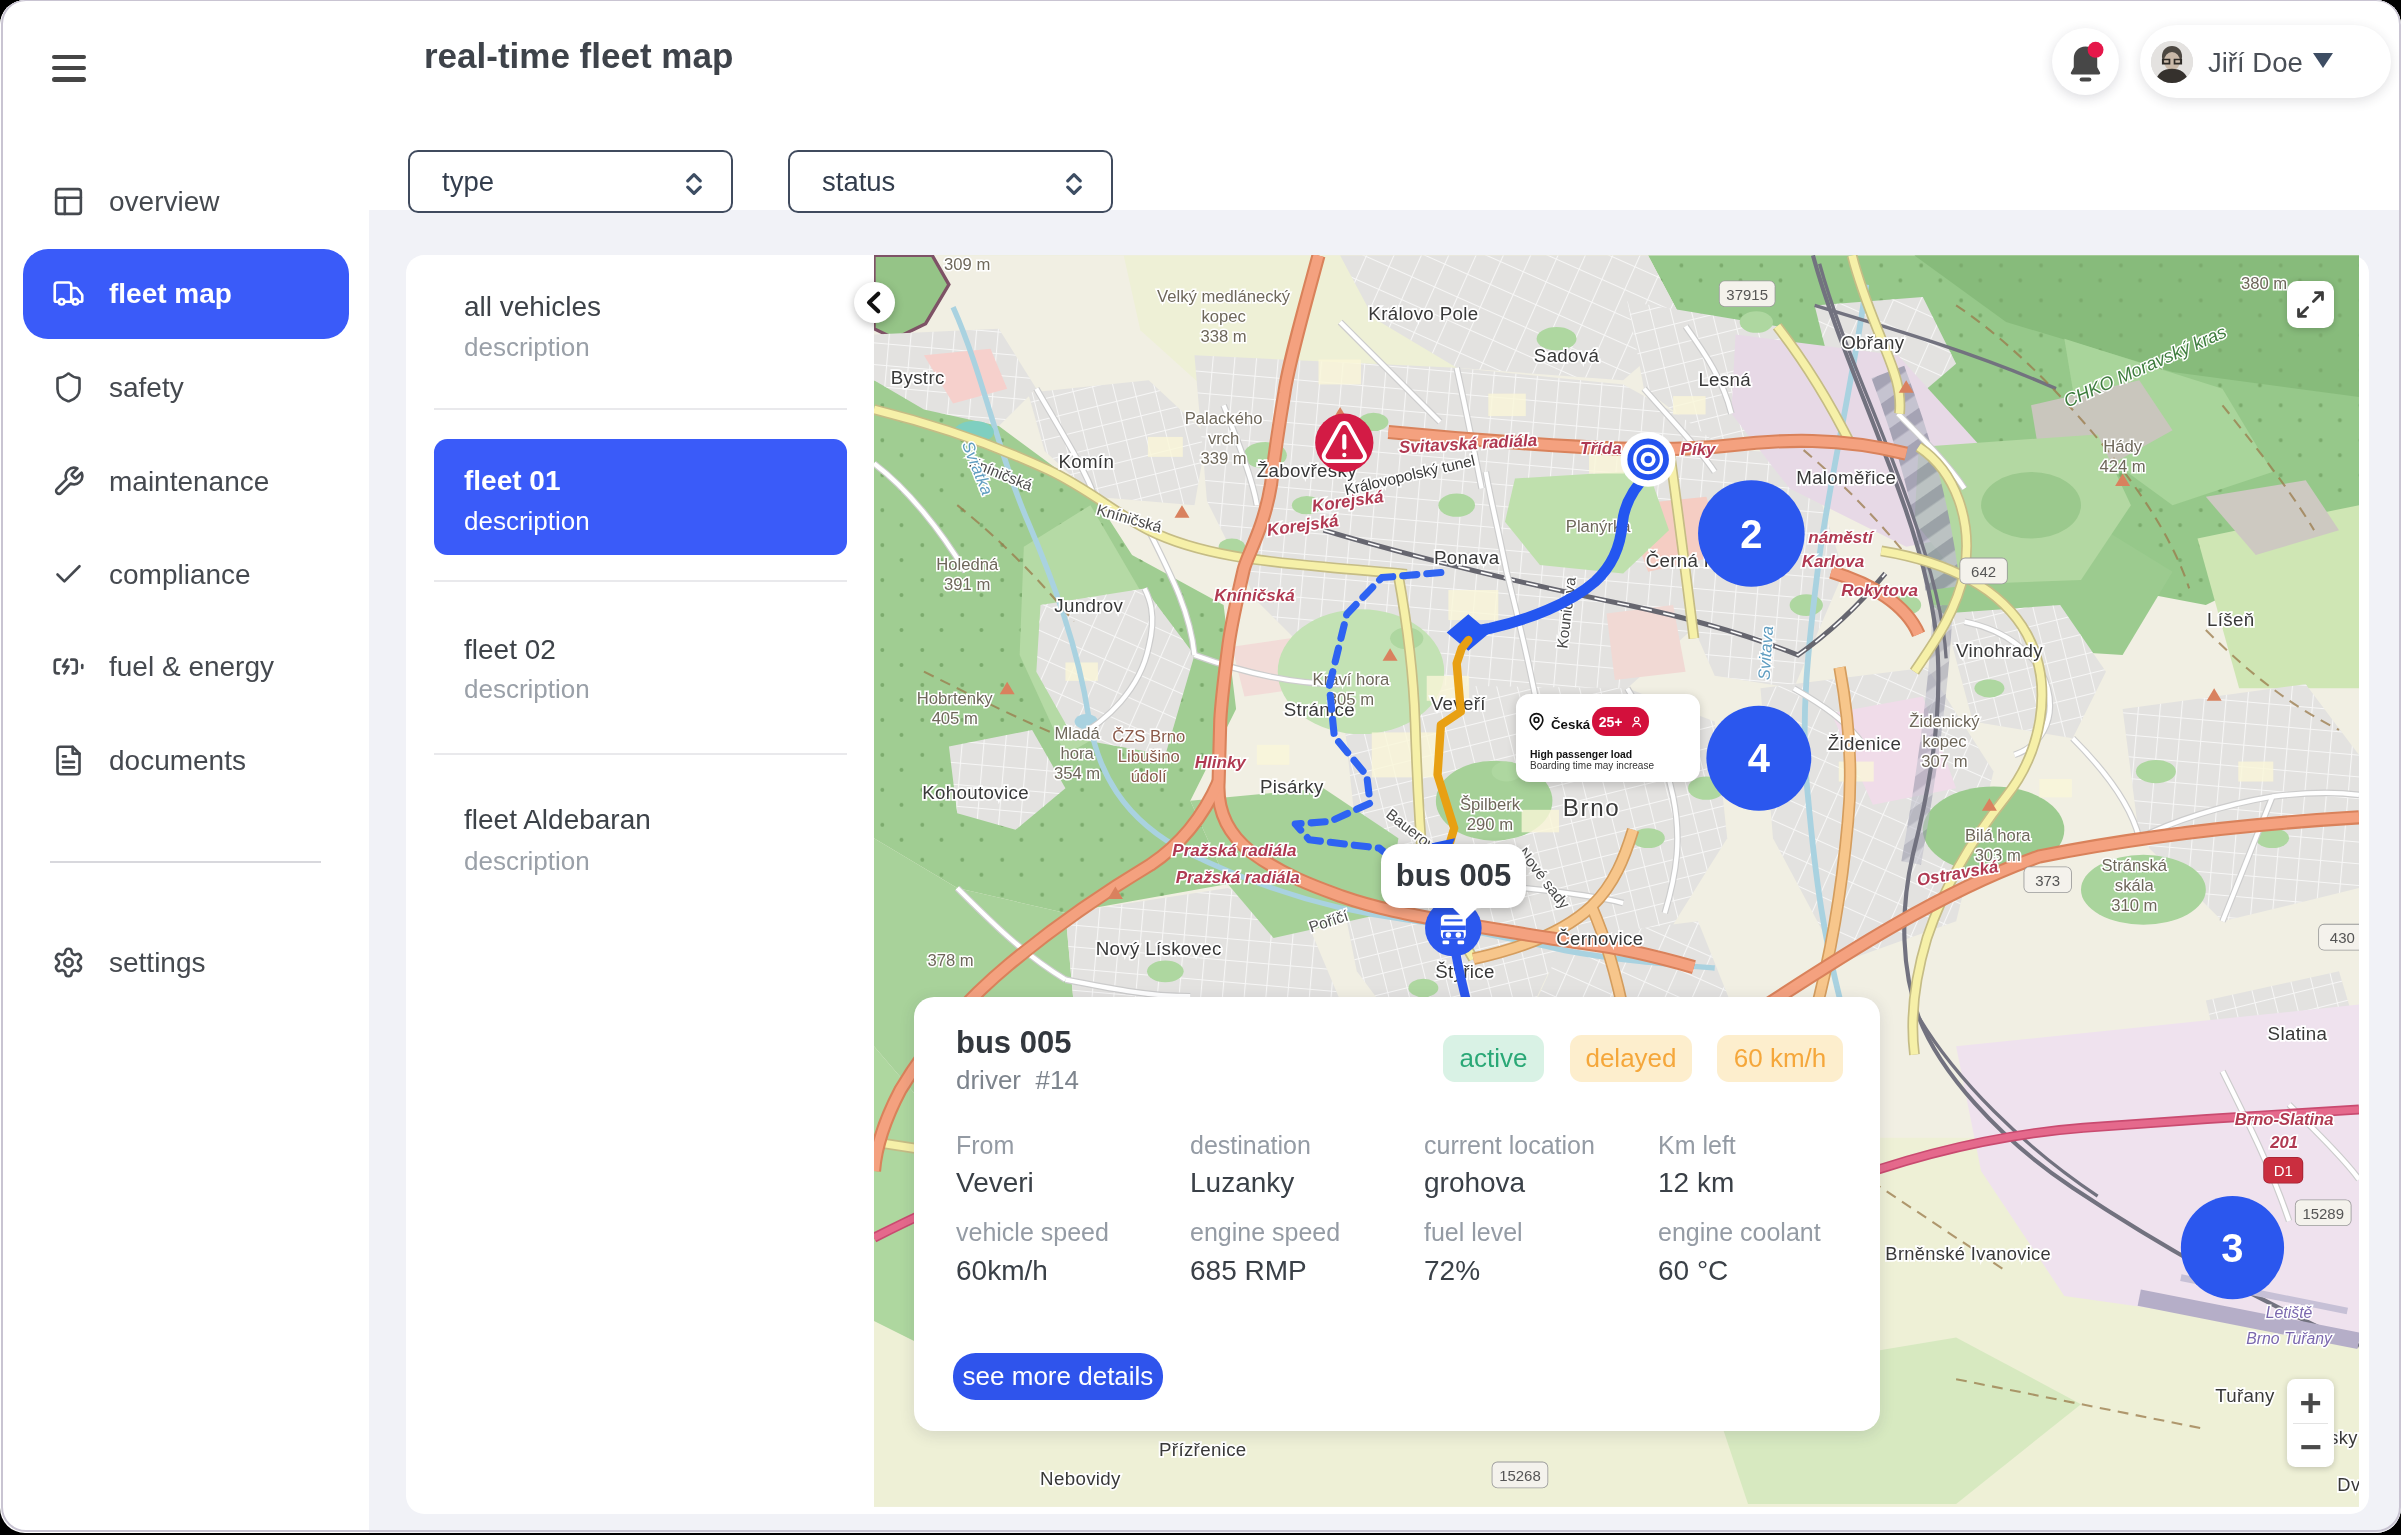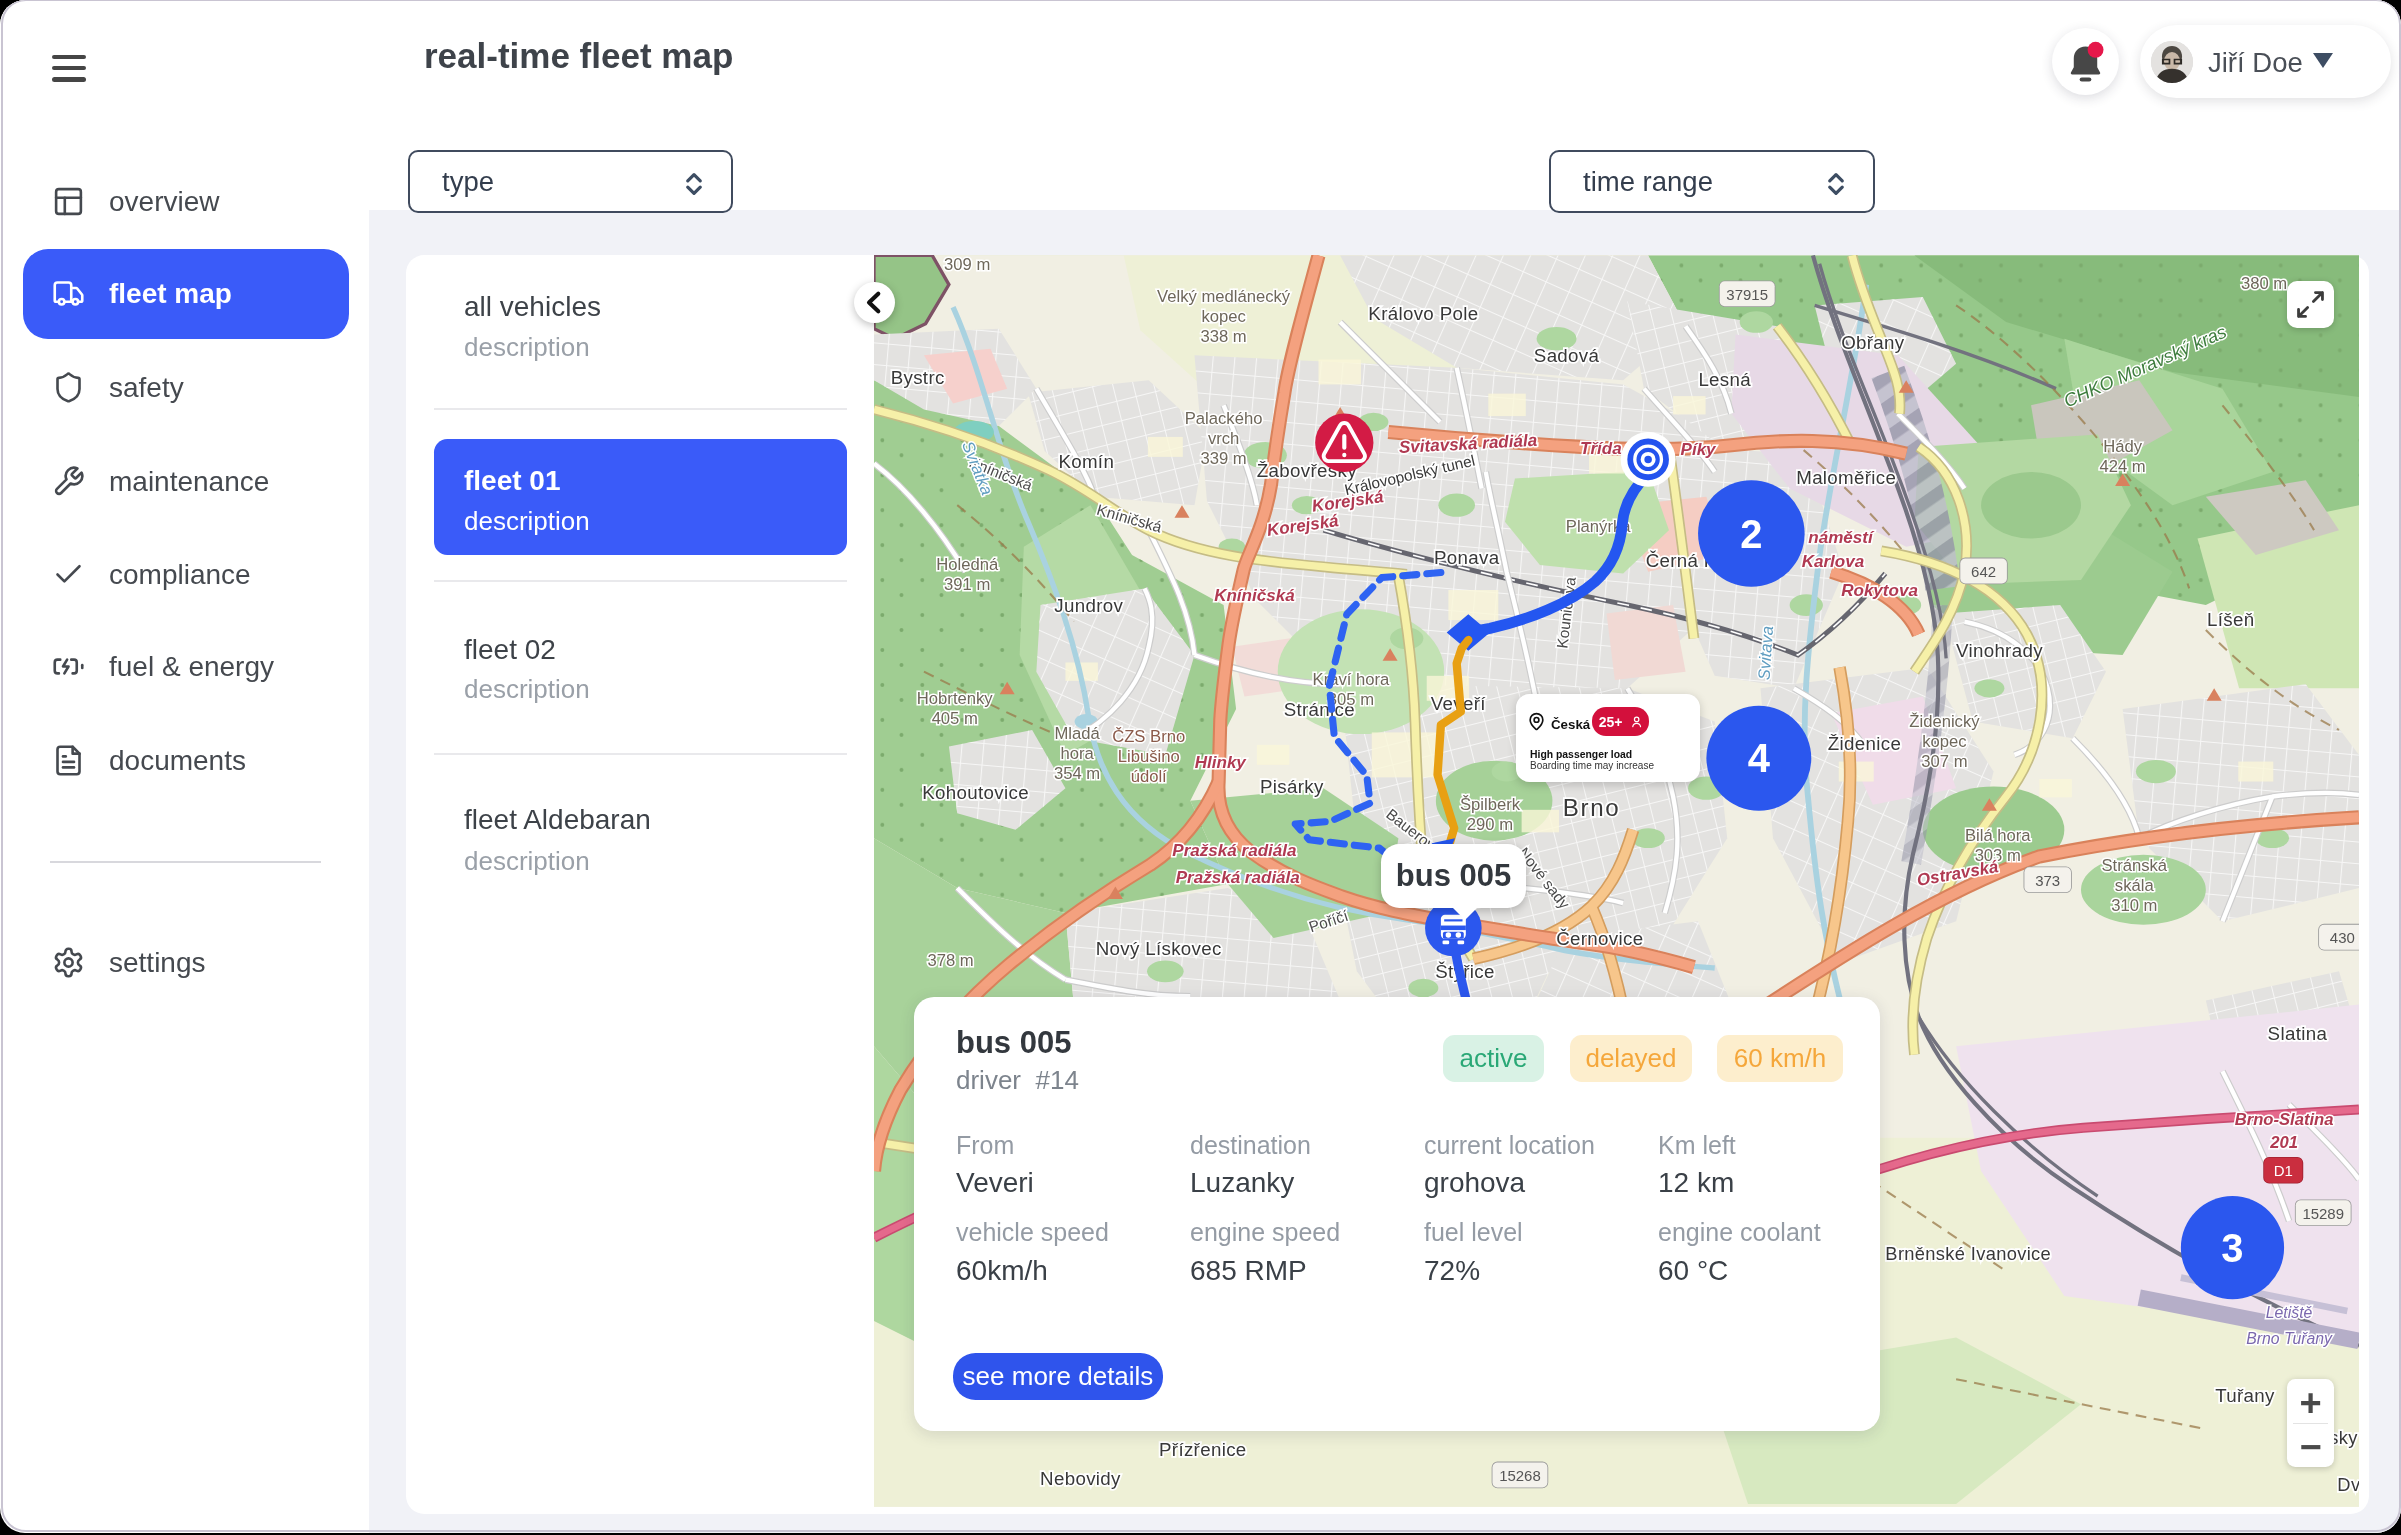--- a/index.html
+++ b/index.html
@@ -167,22 +167,22 @@
 
   <div class="content"></div>
 
   <div class="filter" style="left:408px;width:325px">
       <span>type</span>
     <svg width="30" height="30" viewBox="0 0 24 24" fill="none" stroke="#3d4d63" stroke-width="2.6" stroke-linecap="round" stroke-linejoin="round">
         <path d="m7 9.5 5-5 5 5"></path>
         <path d="m7 14.5 5 5 5-5"></path>
       </svg>
   </div>
-  <div class="filter" style="left:1549px;width:326px">
-      <span>time range</span>
+  <div class="filter" style="left:788px;width:325px">
+      <span>status</span>
     <svg width="30" height="30" viewBox="0 0 24 24" fill="none" stroke="#3d4d63" stroke-width="2.6" stroke-linecap="round" stroke-linejoin="round">
         <path d="m7 9.5 5-5 5 5"></path>
         <path d="m7 14.5 5 5 5-5"></path>
       </svg>
   </div>
 
   <div class="panel"></div>
   <div class="li-t" style="top:291px">all vehicles</div>
   <div class="li-d" style="top:332px">description</div>
   <div class="li-div" style="top:408px"></div>

